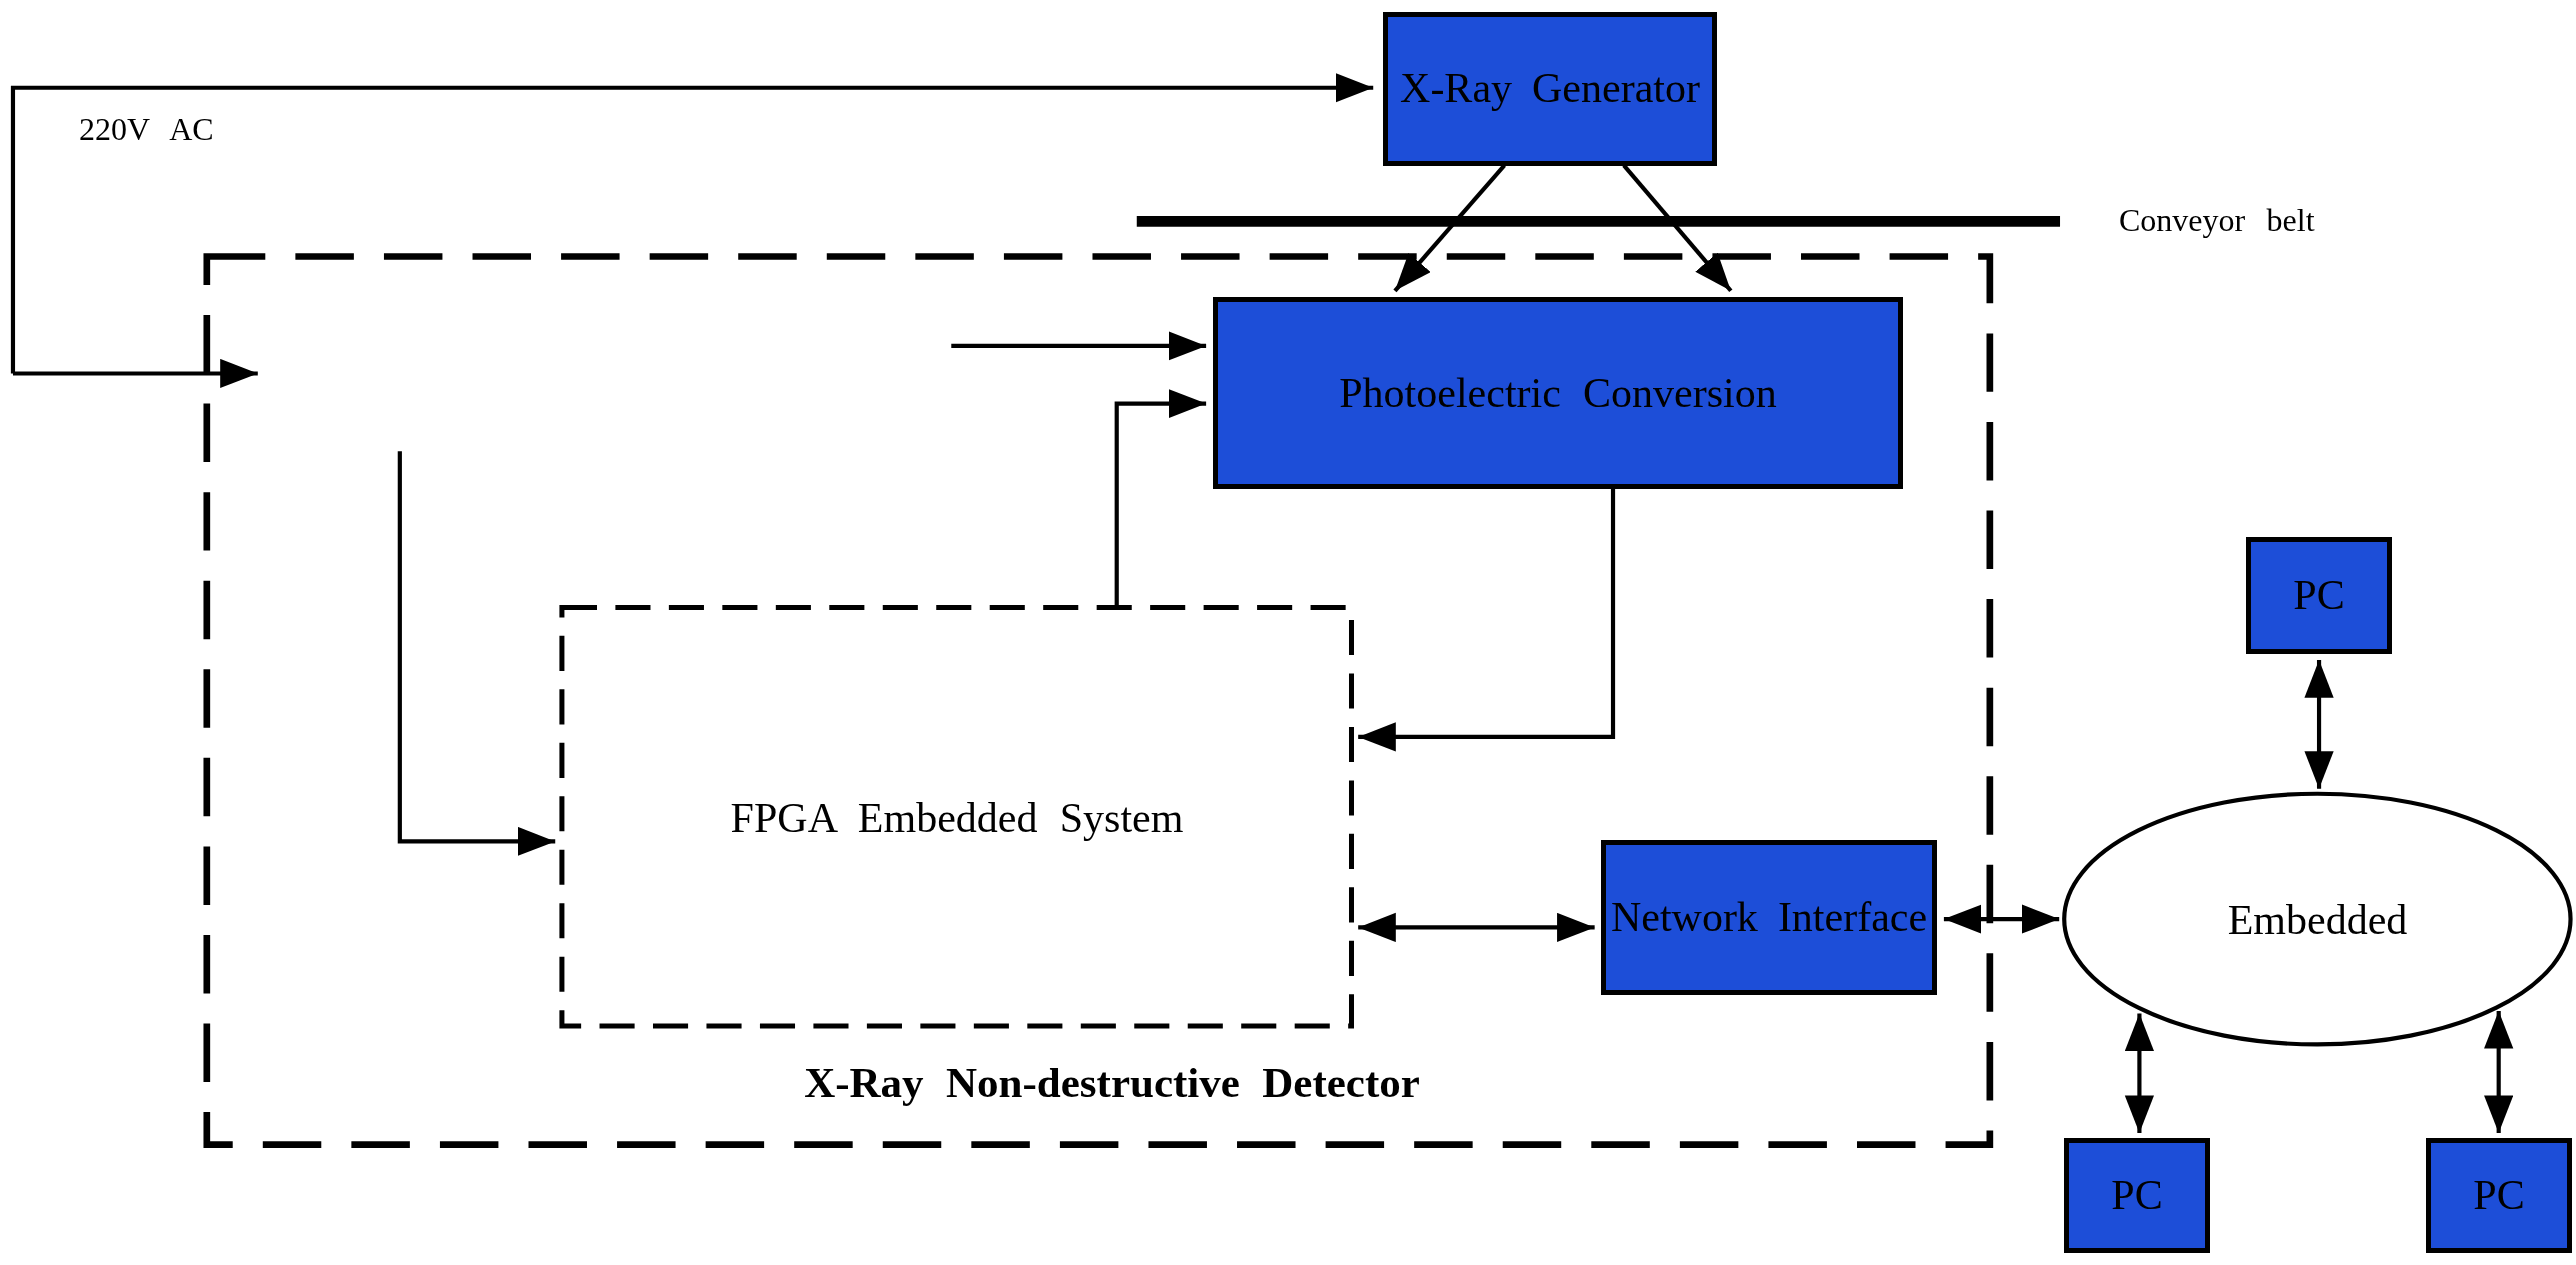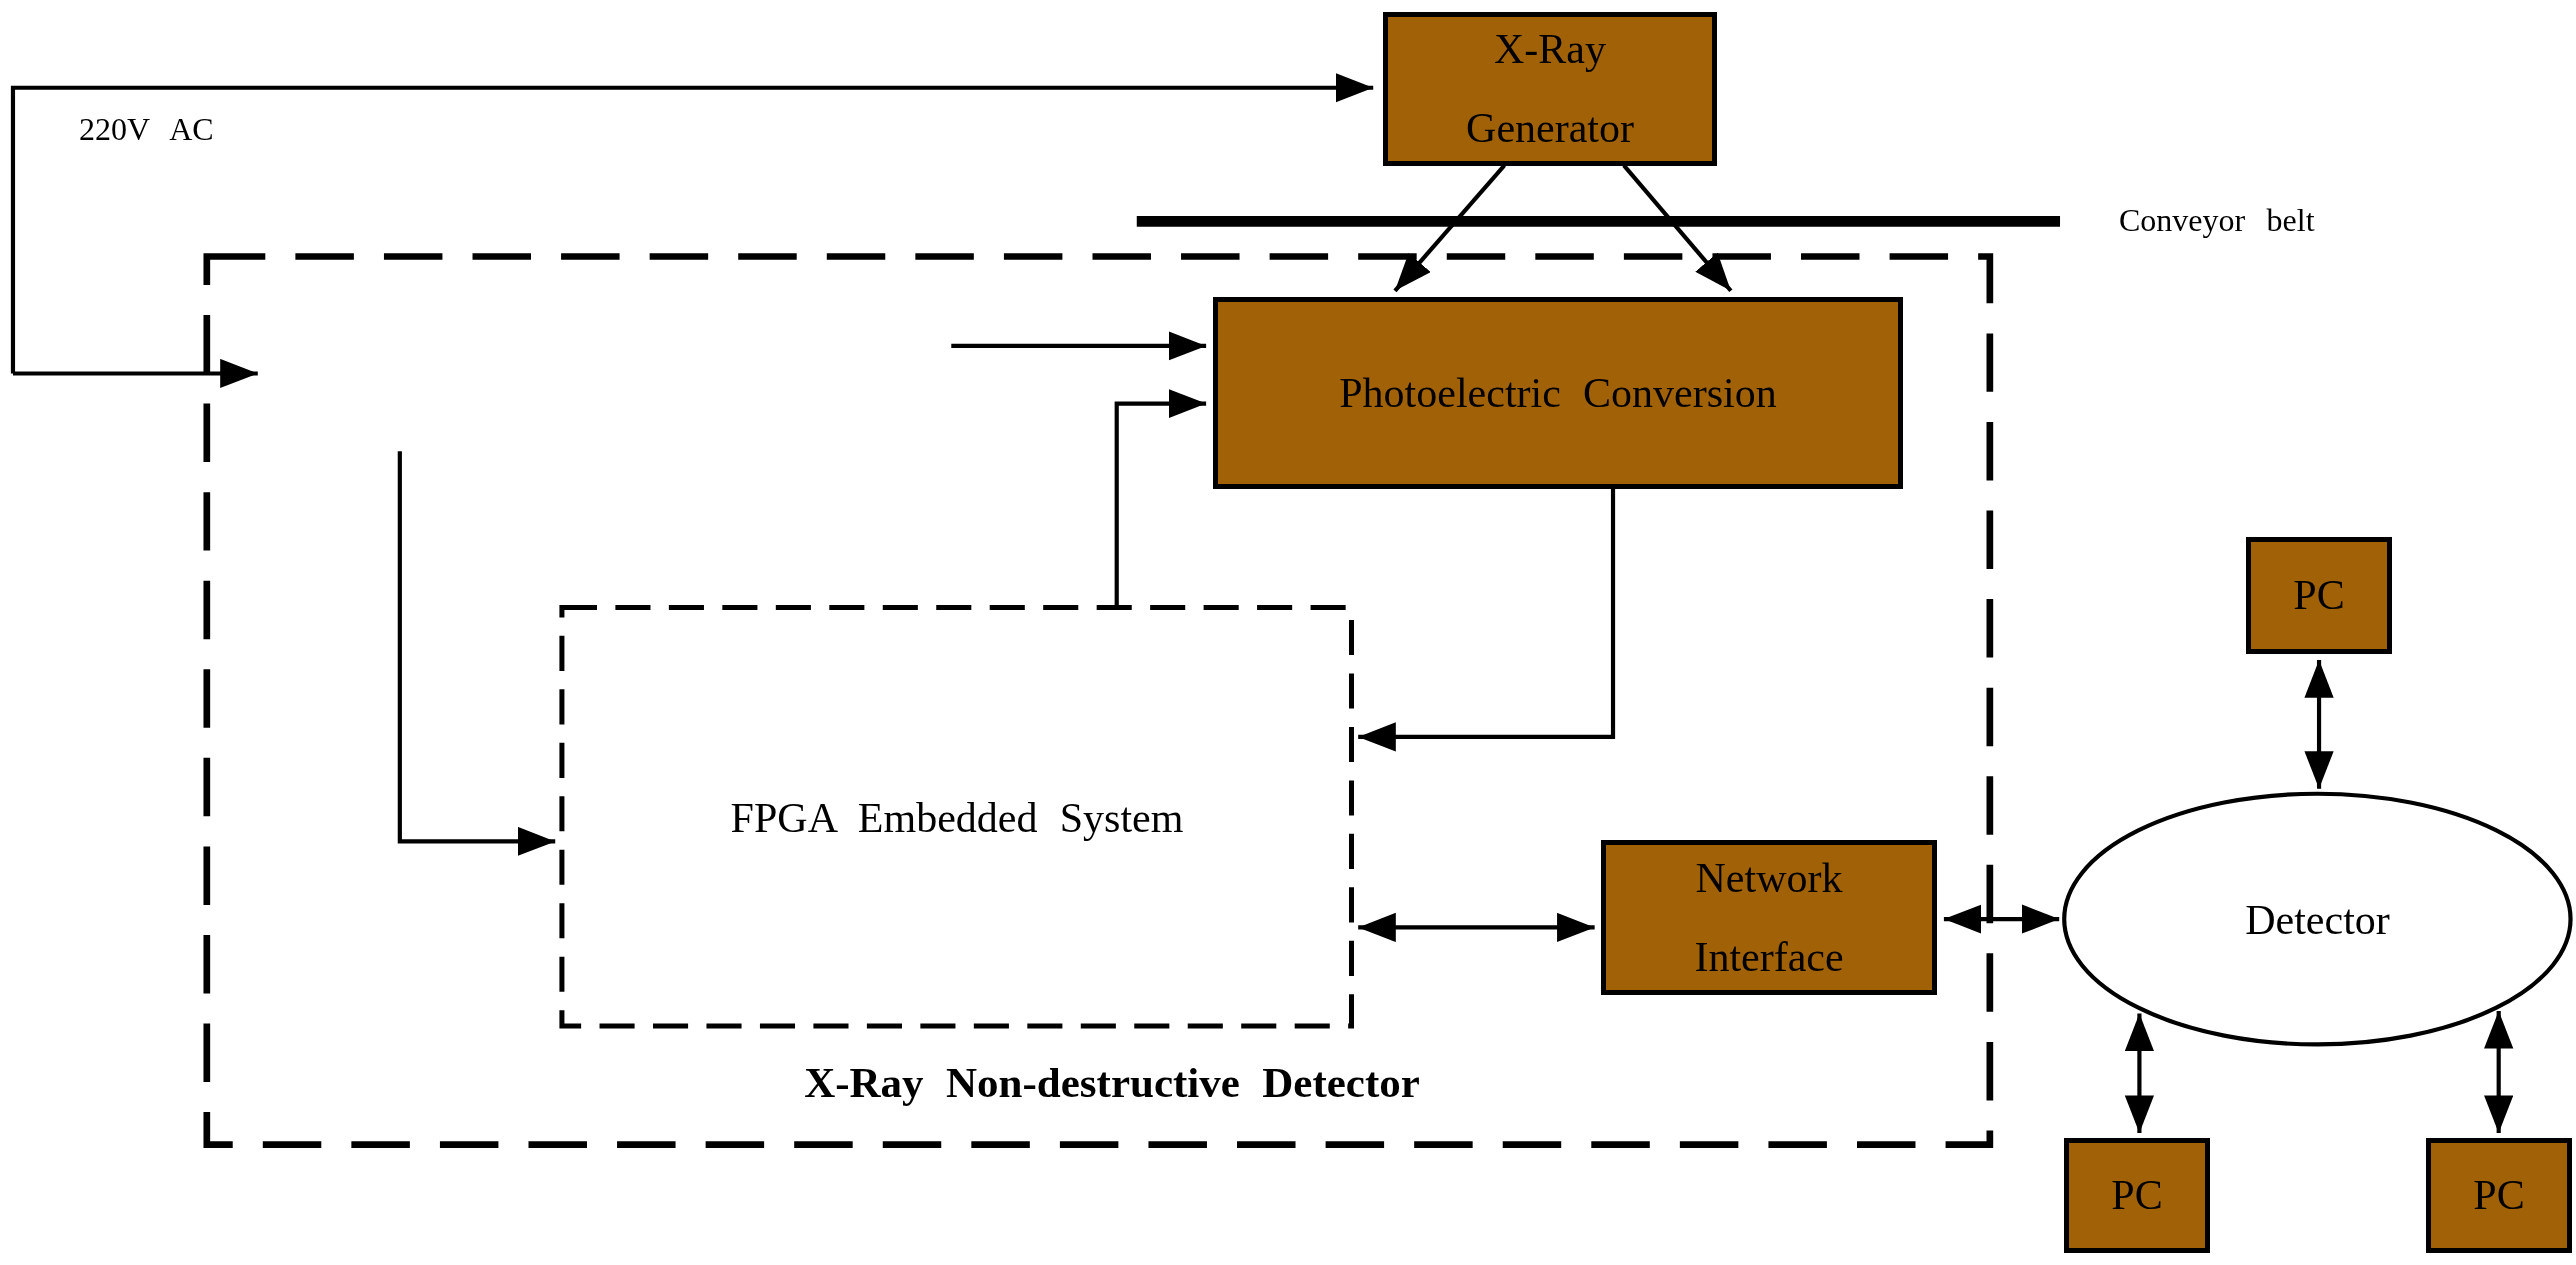--- a/index.html
+++ b/index.html
@@ -10,23 +10,23 @@
     background: #ffffff;
     font-family: "Liberation Serif", "DejaVu Serif", serif;
     color: #000000;
     overflow: hidden;
   }
   .layer { position: absolute; left: 0; top: 0; }
   .box {
     position: absolute;
     border: 5px solid #000000;
     box-sizing: border-box;
-    background: #a16207;
+    background: #1d4ed8;
     display: flex;
-    flex-direction: column;
+    flex-direction: row;
     align-items: center;
     justify-content: center;
     text-align: center;
     font-size: 42px;
     line-height: 59px;
     word-spacing: 11.7px;
     white-space: nowrap;
     gap: 20px;
   }
   .plain-label {
@@ -114,21 +114,21 @@
   <div class="box" style="left:2064px; top:1138px; width:146px; height:115px;">
     <span>PC</span>
   </div>
 
   <div class="box" style="left:2426px; top:1138px; width:146px; height:115px;">
     <span>PC</span>
   </div>
 
   <div class="area-label" style="left:562px; top:608px; width:790px; height:419px;">FPGA  Embedded  System</div>
 
-  <div class="area-label" style="left:2064px; top:794px; width:507px; height:251px;">Detector</div>
+  <div class="area-label" style="left:2064px; top:794px; width:507px; height:251px;">Embedded</div>
 
   <div class="plain-label" style="left:79px; top:105px;">220V  AC</div>
 
   <div class="plain-label" style="left:2119px; top:196px;">Conveyor  belt</div>
 
   <div class="area-label" style="left:669px; top:1049px; width:886px; height:67px; font-size:43px;font-weight:bold;">X-Ray  Non-destructive  Detector</div>
 
 </div>
 
 

